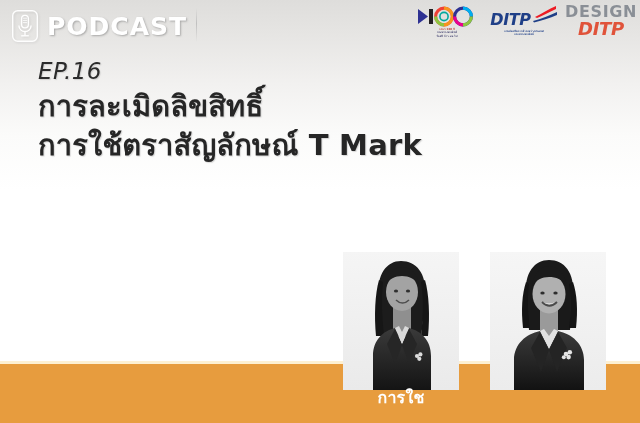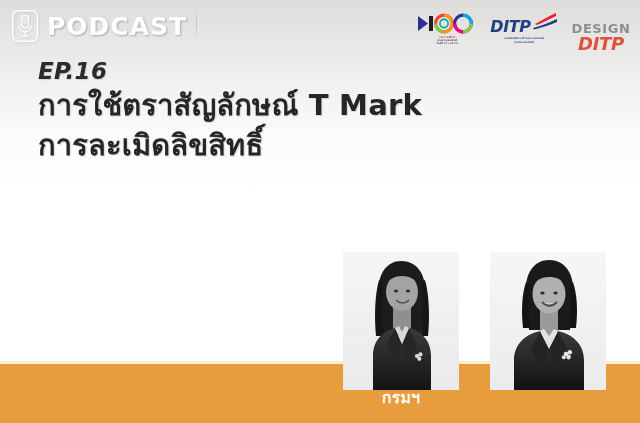--- a/index.html
+++ b/index.html
@@ -86,46 +86,45 @@
     font-size: 2.7px;
     line-height: 1.3;
     color: #1f3f87;
     text-align: center;
     margin-top: 2px;
     font-weight: 700;
   }
   
   .logo-design { width: 62px; padding-left:2px; }
   .design-word {
-    font-size: 13px;
+    font-size: 16px;
     font-weight: 700;
     color: #8a8f96;
     letter-spacing: 0.6px;
     line-height: 1;
     text-align: right;
-    margin-top: 18px;
   }
   .design-ditp {
     font-size: 18px;
     font-weight: 800;
     font-style: italic;
     color: #e0533a;
     letter-spacing: -0.3px;
     line-height: 1.05;
     text-align: left;
   }
   
   .title-block {
     position: absolute;
     left: 38px; top: 58px;
     width: 580px;
   }
   .ep-label {
     font-size: 23px;
-    font-weight: 700;
+    font-weight: 400;
     font-style: italic;
     color: #2b2b2b;
     letter-spacing: 0.4px;
     line-height: 1.18;
     text-shadow: 1px 1px 1px rgba(170,170,170,0.45);
   }
   .title-line {
     font-weight: 800;
     color: #262626;
     letter-spacing: 0.2px;
@@ -242,22 +241,22 @@
       <div class="logo-block logo-design">
         <div class="design-word">DESIGN</div>
         <div class="design-ditp">DITP</div>
       </div>
 
     </div>
   </div>
 
   <div class="title-block">
     <div class="ep-label">EP.16</div>
+    <div class="title-line title-line-2">การละเมิดลิขสิทธิ์</div>
     <div class="title-line title-line-3">การใช้ตราสัญลักษณ์ T Mark</div>
-    <div class="title-line title-line-2">การละเมิดลิขสิทธิ์</div>
   </div>
 
   <div class="orange-band"></div>
   <div class="orange-band-hilite"></div>
 
   <div class="host host-1">
     <svg class="host-photo" viewBox="0 0 116 138">
       <defs>
         <linearGradient id="bg1" x1="0" y1="0" x2="0" y2="1">
           <stop offset="0%" stop-color="#f5f5f5"></stop>
@@ -291,21 +290,21 @@
       <path d="M52 77 L59 93 L52 112 L44 92 Z" fill="#262626"></path>
       <path d="M66 77 L59 93 L66 112 L74 92 Z" fill="#262626"></path>
 
       <g transform="translate(74,104)" opacity="0.95">
         <circle cx="0" cy="0" r="2.1" fill="#e6e6e6"></circle>
         <circle cx="3.4" cy="-1.6" r="2.1" fill="#e6e6e6"></circle>
         <circle cx="2.3" cy="2.8" r="2.1" fill="#e6e6e6"></circle>
       </g>
     </svg>
   </div>
-  <div class="host-name host-name-1">กรมฯ</div>
+  <div class="host-name host-name-1">การใช</div>
 
   <div class="host host-2">
     <svg class="host-photo" viewBox="0 0 116 138">
       <defs>
         <linearGradient id="bg2" x1="0" y1="0" x2="0" y2="1">
           <stop offset="0%" stop-color="#f6f6f6"></stop>
           <stop offset="100%" stop-color="#ececec"></stop>
         </linearGradient>
         <linearGradient id="suit2" x1="0" y1="0" x2="0" y2="1">
           <stop offset="0%" stop-color="#3a3a3a"></stop>

